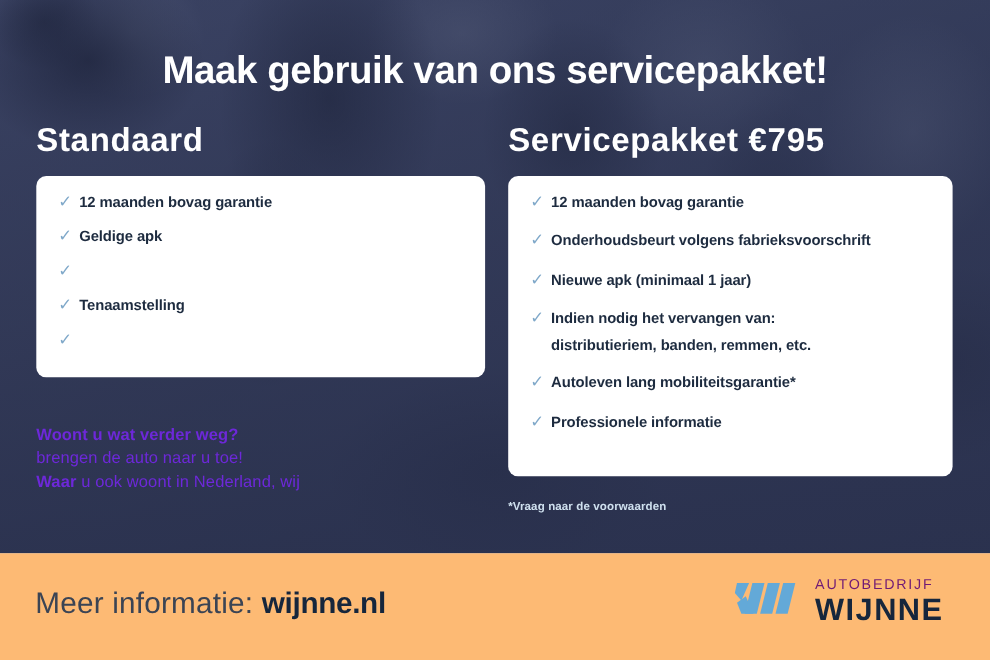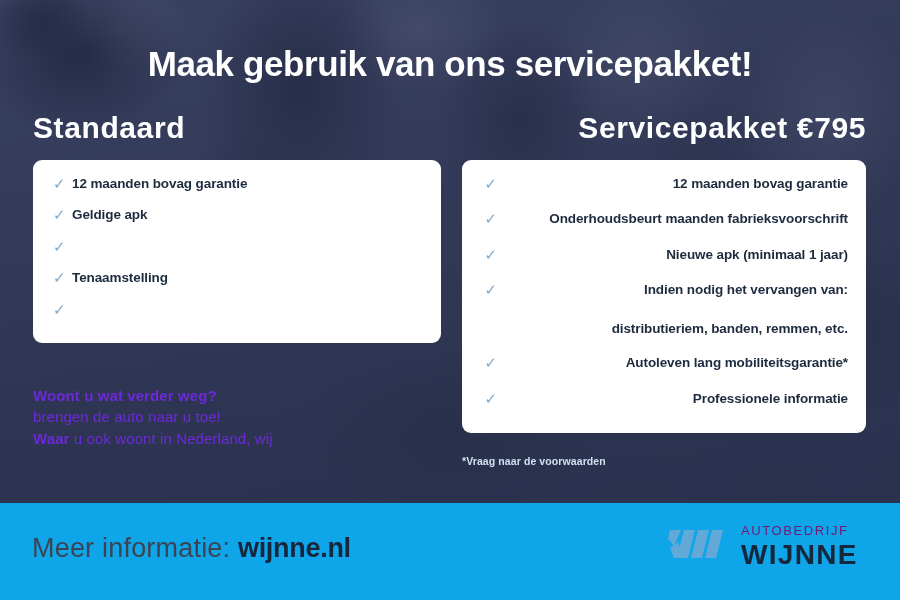--- a/index.html
+++ b/index.html
@@ -67,21 +67,21 @@
     letter-spacing: -0.4px;
     white-space: nowrap;
   }
 
   
   .col {
     position: absolute;
     top: 112px;
   }
   .col-left  { left: 33px;  width: 408px; }
-  .col-right { left: 462px; width: 404px; text-align: right; }
+  .col-right { left: 462px; width: 404px; }
 
   .col-title {
     color: #ffffff;
     font-size: 30px;
     font-weight: 700;
     letter-spacing: 0.6px;
     line-height: 1.05;
     margin: 0 0 16px 0;
     white-space: nowrap;
   }
@@ -118,21 +118,21 @@
     width: 15px;
     color: #7fa8c9;
     font-size: 15px;
     font-weight: normal;
     line-height: 1.1;
     margin-right: 4px;
   }
   .feature-text { flex: 1 1 auto; }
   .feature-sub {
     display: block;
-    margin-top: 23px;
+    margin-top: 8px;
   }
 
   
   .promo {
     position: absolute;
     left: 33px;
     top: 385px;
     width: 400px;
     color: #6d28d9;
     font-size: 15px;
@@ -153,21 +153,21 @@
     letter-spacing: 0.1px;
   }
 
   
   .footer {
     position: absolute;
     left: 0;
     top: 503px;
     width: 900px;
     height: 97px;
-    background: #0ea5e9;
+    background: #fdba74;
   }
   .footer-text {
     position: absolute;
     left: 32px;
     top: 30px;
     font-size: 27px;
     font-weight: 300;
     color: #3b4454;
     letter-spacing: 0.2px;
     white-space: nowrap;
@@ -247,21 +247,21 @@
   <div class="col col-right">
     <h2 class="col-title">Servicepakket €795</h2>
     <div class="card card-right">
       <ul class="feature-list">
         <li class="feature-item">
           <span class="check">✓</span>
           <span class="feature-text">12 maanden bovag garantie</span>
         </li>
         <li class="feature-item">
           <span class="check">✓</span>
-          <span class="feature-text">Onderhoudsbeurt maanden fabrieksvoorschrift</span>
+          <span class="feature-text">Onderhoudsbeurt volgens fabrieksvoorschrift</span>
         </li>
         <li class="feature-item">
           <span class="check">✓</span>
           <span class="feature-text">Nieuwe apk (minimaal 1 jaar)</span>
         </li>
         <li class="feature-item">
           <span class="check">✓</span>
           <span class="feature-text">
             <span>Indien nodig het vervangen van:</span>
             <span class="feature-sub">distributieriem, banden, remmen, etc.</span>

